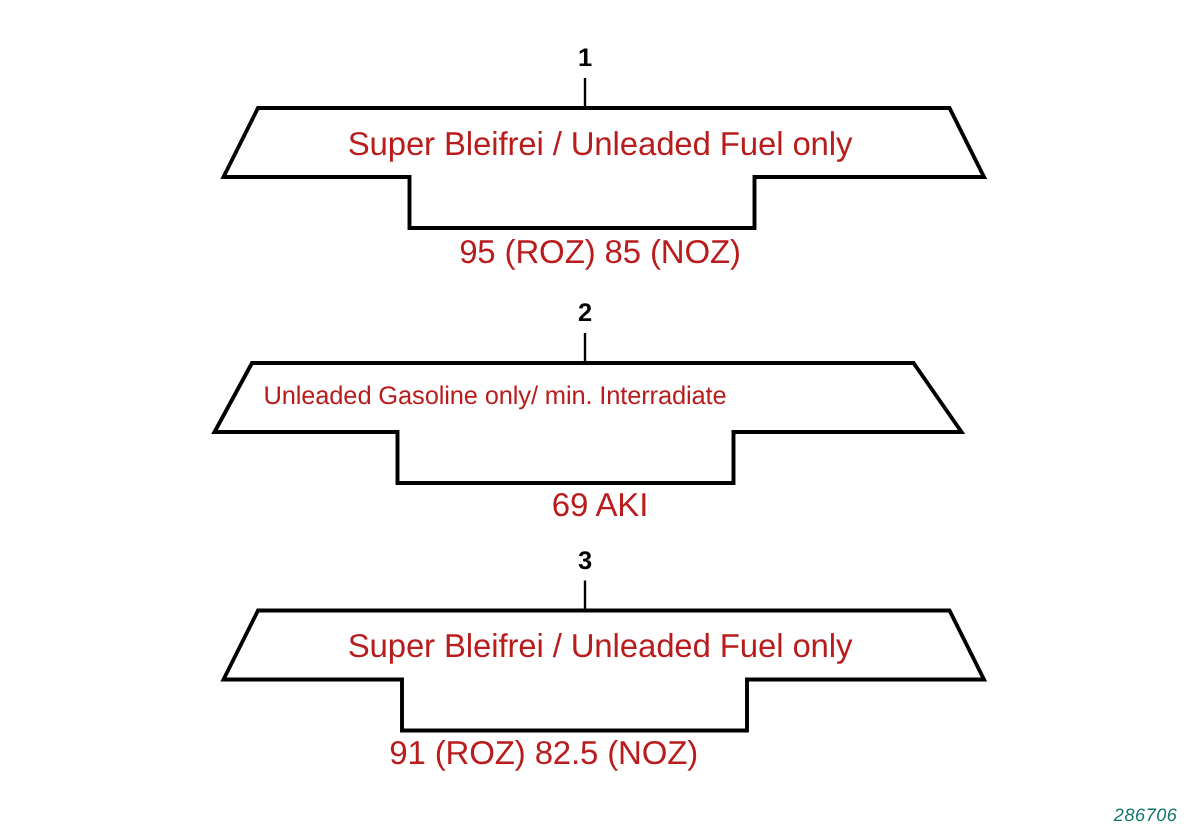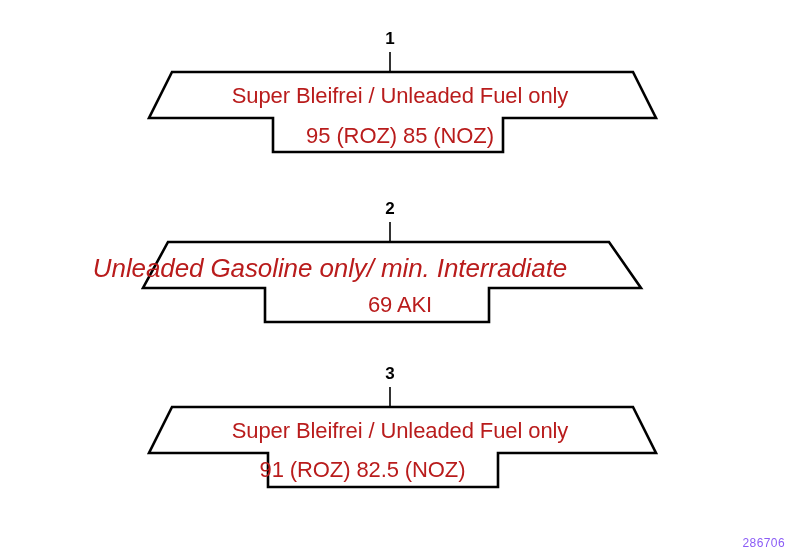--- a/index.html
+++ b/index.html
@@ -48,41 +48,43 @@
     white-space: nowrap;
     line-height: 1;
   }
   .line-main {
     font-size: 22px;
     letter-spacing: -0.1px;
   }
   .line-sub {
     font-size: 22px;
     letter-spacing: -0.1px;
+    margin-top: 32px;
   }
 
   
   #label-1-line-main { left: 0; top: 85px;  width: 800px; }
   #label-1-line-sub  { left: 0; top: 125px; width: 800px; }
   
-  #label-2-line-main { left: 0; top: 255px; width: 660px; font-size: 26px; font-style: italic; }
+  #label-2-line-main { left: 0; top: 255px; width: 660px; font-size: 17px; }
   #label-2-line-sub  { left: 0; top: 294px; width: 800px; }
   
   #label-3-line-main { left: 0; top: 420px; width: 800px; }
   #label-3-line-sub  { left: 0; top: 459px; width: 725px; }
 
   
   #reference-number {
     position: absolute;
     right: 15px;
     bottom: 10px;
     font-family: "Liberation Sans", sans-serif;
     font-size: 12px;
-    color: #8b5cf6;
+    color: #0f766e;
     letter-spacing: 0.4px;
+    font-style: italic;
   }
 </style>
 </head>
 <body>
 
 <svg id="diagram-canvas" viewBox="0 0 800 560" xmlns="http://www.w3.org/2000/svg">
 
   <line x1="390" y1="52" x2="390" y2="72" stroke="#000000" stroke-width="1.6"></line>
   <line x1="390" y1="222" x2="390" y2="242" stroke="#000000" stroke-width="1.6"></line>
   <line x1="390" y1="387" x2="390" y2="407" stroke="#000000" stroke-width="1.6"></line>

